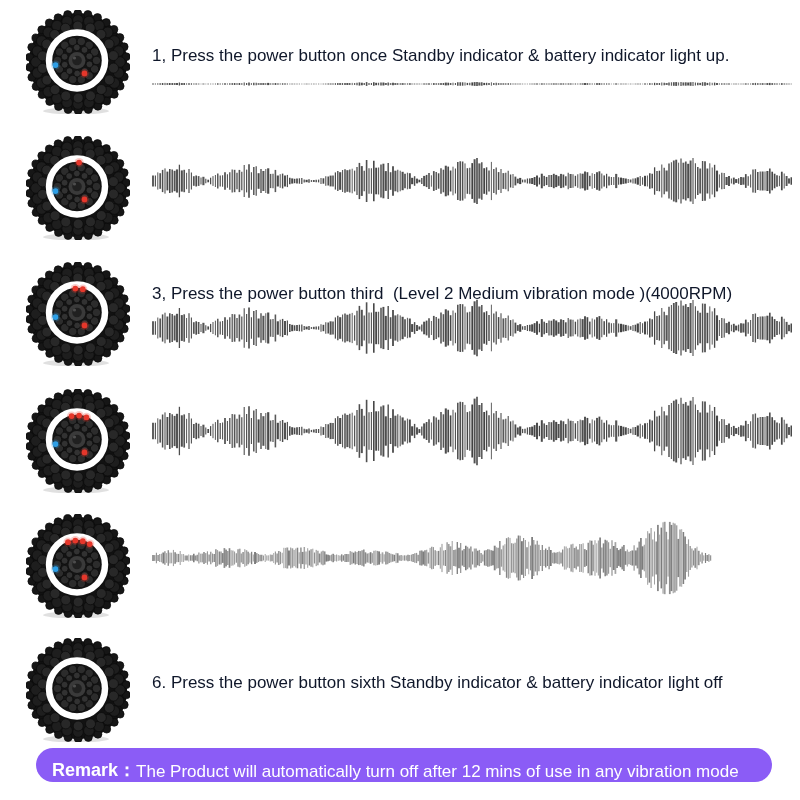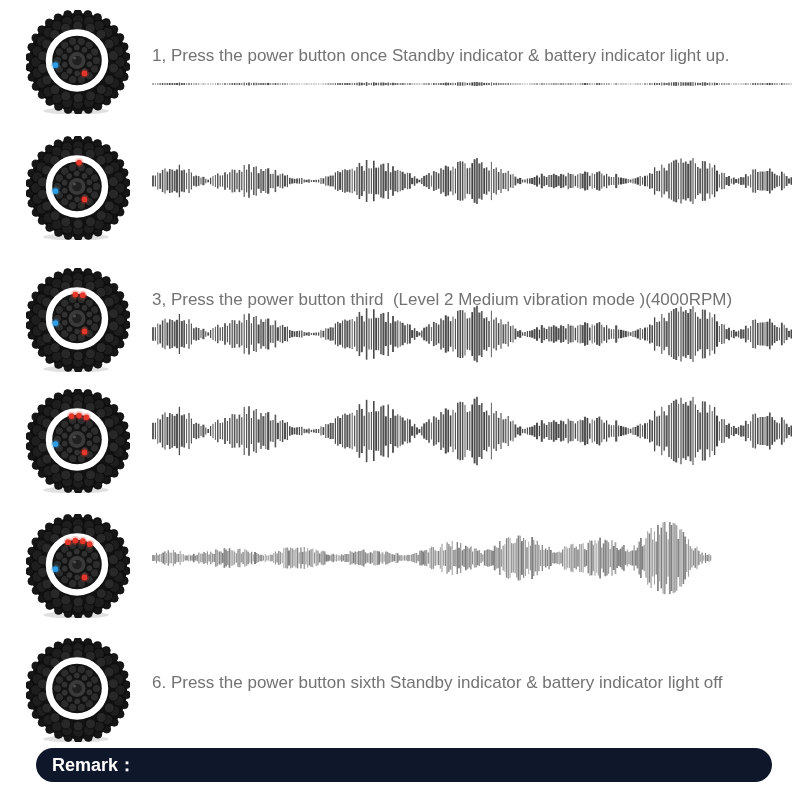--- a/index.html
+++ b/index.html
@@ -3,42 +3,42 @@
 <meta charset="utf-8">
 <style>
   html,body{margin:0;padding:0}
   body{
     width:800px;height:800px;background:#ffffff;position:relative;overflow:hidden;
     font-family:"Liberation Sans","DejaVu Sans",sans-serif;
   }
   .row{position:absolute;left:26px;display:flex;align-items:flex-start;width:768px}
   .row:nth-of-type(1){top:8px}
   .row:nth-of-type(2){top:134px}
-  .row:nth-of-type(3){top:266px}
+  .row:nth-of-type(3){top:260px}
   .row:nth-of-type(4){top:387px}
   .row:nth-of-type(5){top:512px}
   .row:nth-of-type(6){top:636px}
   .ball{width:104px;height:104px;flex:none;margin-top:2px}
   .content{margin-left:22px;width:644px;display:flex;flex-direction:column}
   .row:nth-of-type(1) .content{padding-top:37px}
   .row:nth-of-type(2) .content{padding-top:24px}
   .row:nth-of-type(3) .content{padding-top:23px}
   .row:nth-of-type(4) .content{padding-top:18px}
   .row:nth-of-type(5) .content{padding-top:11px}
   .row:nth-of-type(6) .content{padding-top:36px}
-  .step-text{font-size:17px;line-height:22px;color:#737373;white-space:pre}
+  .step-text{font-size:17px;line-height:22px;color:#0f172a;white-space:pre}
   .wave{display:block;flex:none}
   .row:nth-of-type(1) .wave{margin-top:9px}
   .row:nth-of-type(2) .wave{margin-top:-6px}
   .row:nth-of-type(3) .wave{margin-top:-11px}
   .row:nth-of-type(4) .wave{margin-top:-14px}
   .row:nth-of-type(5) .wave{margin-top:-7px}
   .remark{
     position:absolute;left:36px;right:28px;top:748px;height:34px;
-    background:#0f172a;border-radius:18px;display:flex;align-items:center;
+    background:#8b5cf6;border-radius:18px;display:flex;align-items:flex-end;
     padding:0 16px;box-sizing:border-box;white-space:pre;
   }
   .remark-label{color:#ffffff;font-weight:bold;font-size:18px}
   .remark-text{color:#ffffff;font-size:17px}
 </style>
 </head>
 <body>
 
 <div class="row">
   <svg class="ball" viewBox="0 0 104 104">
@@ -2149,13 +2149,14 @@
       <circle cx="51.0" cy="50.5" r="4.8" fill="#202020"></circle>
       <circle cx="48.5" cy="48.0" r="1.6" fill="#4d4d4d"></circle>
     </svg>
   <div class="content">
     <div class="step-text">6. Press the power button sixth Standby indicator &amp; battery indicator light off</div>
   </div>
 </div>
 
 <div class="remark">
   <span class="remark-label">Remark：</span>
+  <span class="remark-text">The Product will automatically turn off after 12 mins of use in any vibration mode</span>
 </div>
 
 </body></html>

